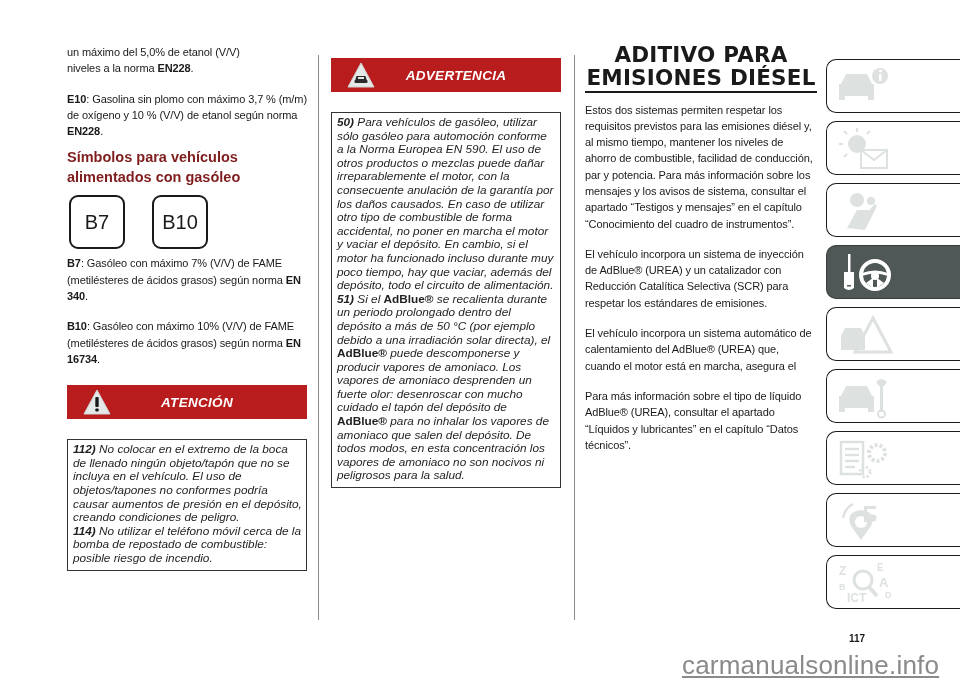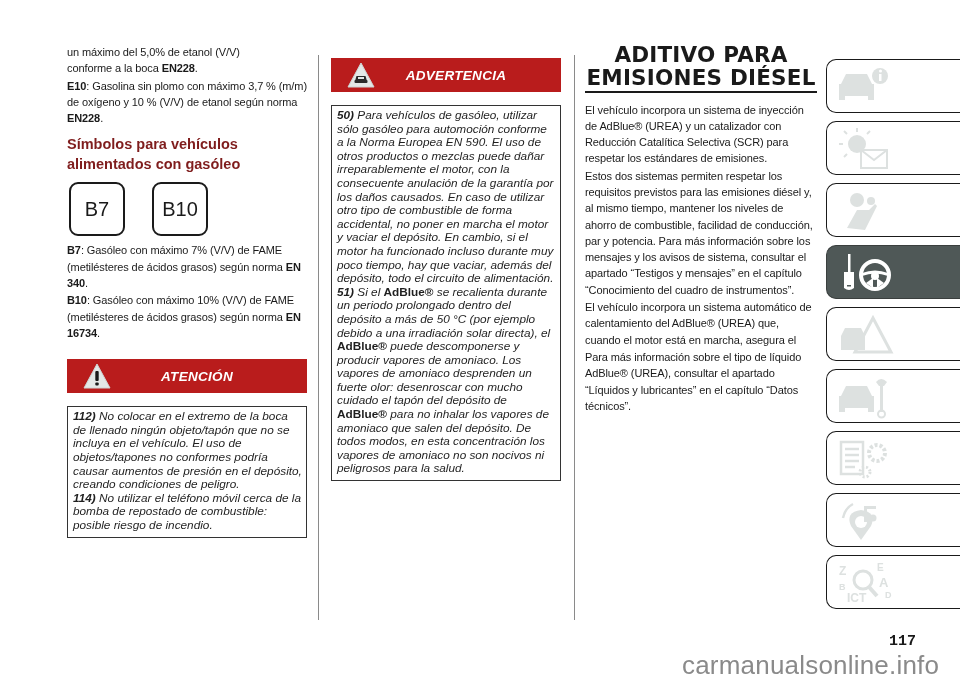--- a/index.html
+++ b/index.html
@@ -6,55 +6,55 @@
   body { width: 960px; height: 683px; position: relative; overflow: hidden; font-family: "Liberation Sans", sans-serif; color: #1a1a1a; }
 
   .col { position: absolute; }
   .col1 { left: 67px; top: 44px; width: 240px; }
   .col2 { left: 331px; top: 58px; width: 230px; }
   .col3 { left: 585px; top: 44px; width: 232px; }
 
   .vline { position: absolute; width: 1px; background: #8a8a8a; }
 
   p.body { margin: 0; font-size: 11px; line-height: 16.3px; letter-spacing: -0.1px; }
-  p.body + p.body { margin-top: 1px; }
+  p.body + p.body { margin-top: 14px; }
   b { font-weight: bold; }
 
   h3.sub { margin: 8px 0 6px 0; font-size: 14.5px; line-height: 20px; font-weight: bold; color: #7f1d1d; }
 
   .fuel-icons { display: flex; gap: 27px; margin: 8px 0 6px 2px; }
   .fuel-box { width: 56px; height: 54px; border: 2.5px solid #1a1a1a; border-radius: 9px; display: flex; align-items: center; justify-content: center; font-size: 20px; color: #1a1a1a; box-sizing: border-box; }
 
   .notice-head { height: 34px; background: #b91c1c; display: flex; align-items: center; position: relative; }
   .notice-head .ico { position: absolute; left: 16px; top: 4px; width: 28px; height: 26px; }
   .notice-head .ttl { width: 100%; text-align: center; font-style: italic; font-weight: bold; color: #ffffff; font-size: 13.5px; letter-spacing: 0.3px; padding-left: 20px; box-sizing: border-box; }
-  .notice-box { border: 1.5px solid #333; border-top-width: 1.5px; margin-top: 13px; padding: 3px 4px 4px 5px; font-style: italic; font-size: 11.8px; line-height: 13.6px; color: #1f1f1f; }
+  .notice-box { border: 1.5px solid #333; border-top-width: 1.5px; margin-top: 20px; padding: 3px 4px 4px 5px; font-style: italic; font-size: 11.8px; line-height: 13.6px; color: #1f1f1f; }
   .notice-box .num { font-weight: bold; }
 
   h2.section { margin: 0; font-family: "DejaVu Sans", sans-serif; font-weight: bold; font-size: 21.5px; line-height: 22.5px; letter-spacing: 0.2px; color: #1a1a1a; text-transform: none; text-align: center; }
   .section-rule { height: 1.5px; background: #1a1a1a; margin: 2px 0 9px 0; width: 232px; }
 
   .tabs { position: absolute; left: 826px; top: 59px; width: 134px; }
   .tab { position: relative; height: 54px; margin-bottom: 8px; border: 1.6px solid #1a1a1a; border-right: none; border-radius: 10px 0 0 10px; box-sizing: border-box; background: #fff; }
   .tab.active { background: #4f5857; border-color: #3a3f3e; }
   .tab svg { position: absolute; left: 8px; top: 4px; }
 
-  .page-num { position: absolute; left: 849px; top: 633px; font-family: Liberation Mono, monospace; font-weight: bold; font-size: 15px; color: #1a1a1a; margin-left: 40px; }
-  .watermark { position: absolute; left: 682px; top: 650px; font-family: "Liberation Sans", sans-serif; font-size: 26px; color: #8a8a8a; letter-spacing: 0.2px; }
+  .page-num { position: absolute; left: 849px; top: 633px; font-family: Liberation Sans, sans-serif; font-weight: bold; font-size: 10px; color: #1a1a1a; }
+  .watermark { position: absolute; left: 682px; top: 650px; font-family: "Liberation Sans", sans-serif; font-size: 26px; color: #8a8a8a; letter-spacing: 0.2px; text-decoration: underline; }
 </style>
 </head>
 <body>
 
 <div class="vline" style="left:318px; top:55px; height:565px;"></div>
 <div class="vline" style="left:574px; top:55px; height:565px;"></div>
 
 <div class="col col1">
   <p class="body">
     <span>un máximo del 5,0% de etanol (V/V)</span><br>
-    <span>conforme a la boca </span><b>EN228</b><span>.</span>
+    <span>niveles a la norma </span><b>EN228</b><span>.</span>
   </p>
   <p class="body">
     <b>E10</b><span>: Gasolina sin plomo con máximo 3,7 % (m/m) de oxígeno y 10 % (V/V) de etanol según norma </span><b>EN228</b><span>.</span>
   </p>
 
   <h3 class="sub">Símbolos para vehículos alimentados con gasóleo</h3>
 
   <div class="fuel-icons">
     <div class="fuel-box">B7</div>
     <div class="fuel-box">B10</div>
@@ -106,22 +106,22 @@
     </div>
   </div>
 </div>
 
 <div class="col col3">
   <h2 class="section">
     <span>ADITIVO PARA</span><br>
     <span>EMISIONES DIÉSEL</span><br>
   </h2>
   <div class="section-rule"></div>
+  <p class="body">Estos dos sistemas permiten respetar los requisitos previstos para las emisiones diésel y, al mismo tiempo, mantener los niveles de ahorro de combustible, facilidad de conducción, par y potencia. Para más información sobre los mensajes y los avisos de sistema, consultar el apartado “Testigos y mensajes” en el capítulo “Conocimiento del cuadro de instrumentos”.</p>
   <p class="body">El vehículo incorpora un sistema de inyección de AdBlue® (UREA) y un catalizador con Reducción Catalítica Selectiva (SCR) para respetar los estándares de emisiones.</p>
-  <p class="body">Estos dos sistemas permiten respetar los requisitos previstos para las emisiones diésel y, al mismo tiempo, mantener los niveles de ahorro de combustible, facilidad de conducción, par y potencia. Para más información sobre los mensajes y los avisos de sistema, consultar el apartado “Testigos y mensajes” en el capítulo “Conocimiento del cuadro de instrumentos”.</p>
   <p class="body">El vehículo incorpora un sistema automático de calentamiento del AdBlue® (UREA) que, cuando el motor está en marcha, asegura el</p>
   <p class="body">Para más información sobre el tipo de líquido AdBlue® (UREA), consultar el apartado “Líquidos y lubricantes” en el capítulo “Datos técnicos”.</p>
 </div>
 
 <div class="tabs">
   <div class="tab">
     <svg width="60" height="44" viewBox="0 0 60 44">
       <path d="M6 20 L11 10 L32 10 L37 20 L39 20 L39 36 L33 36 L33 32 L10 32 L10 36 L4 36 L4 20 Z" fill="#dde1e0"></path>
       <circle cx="45" cy="12" r="8" fill="#dde1e0"></circle>
       <rect x="44" y="10" width="2.5" height="7" fill="#fff"></rect>

